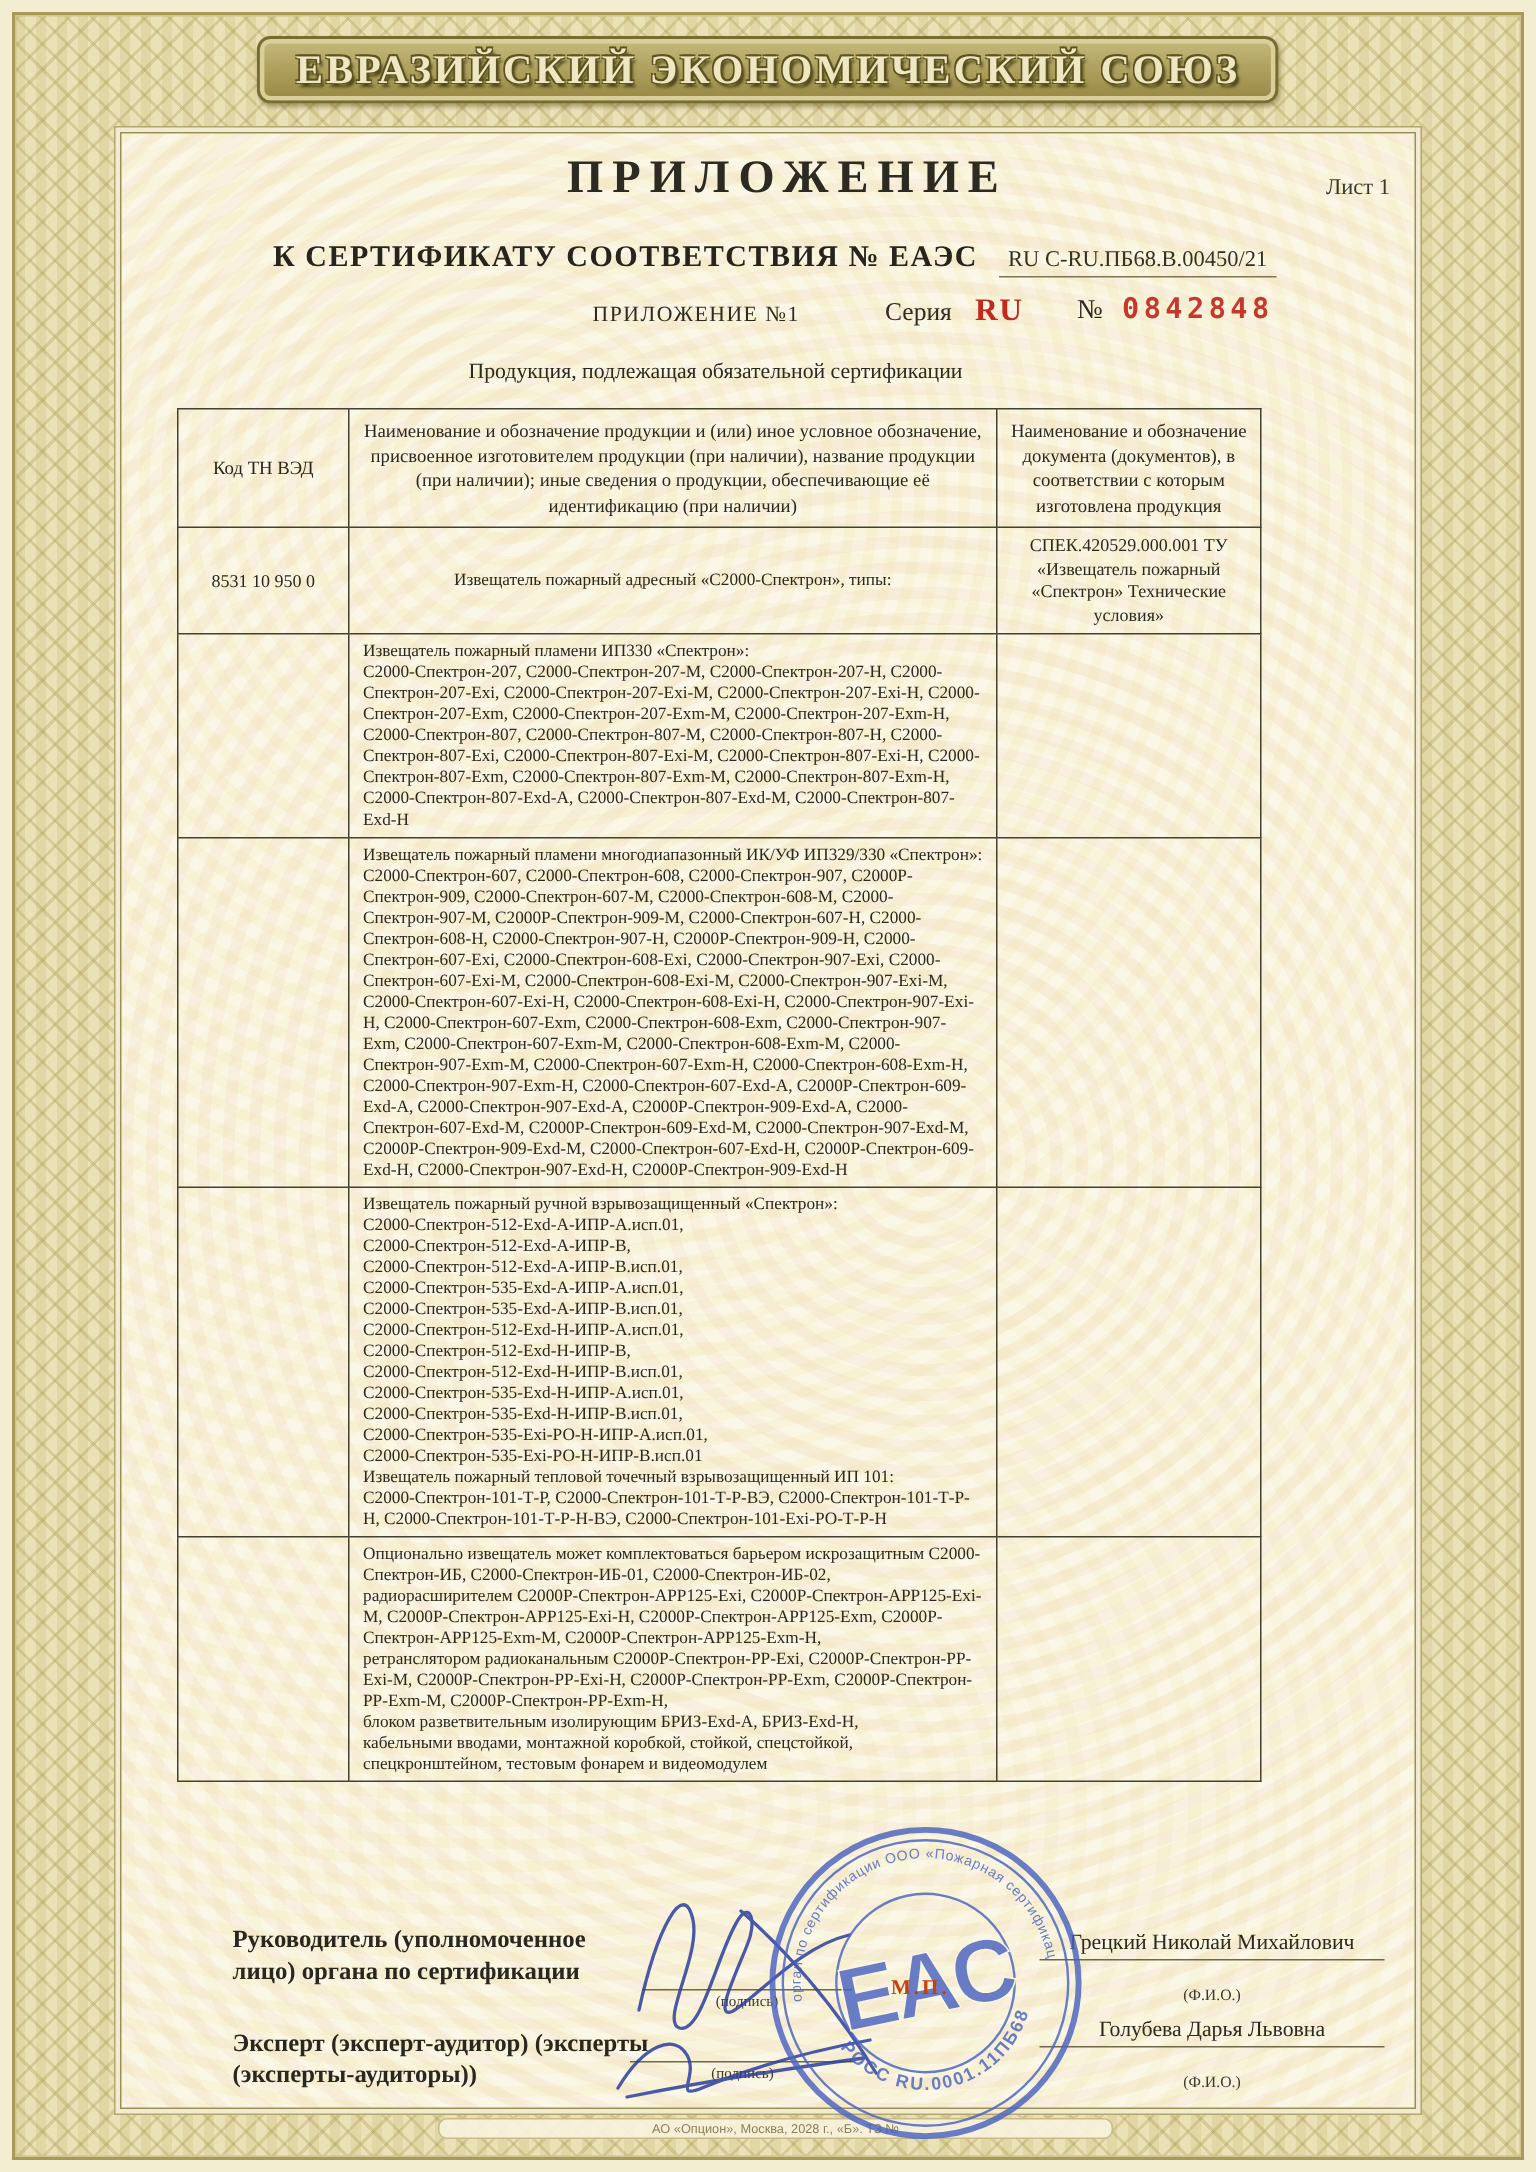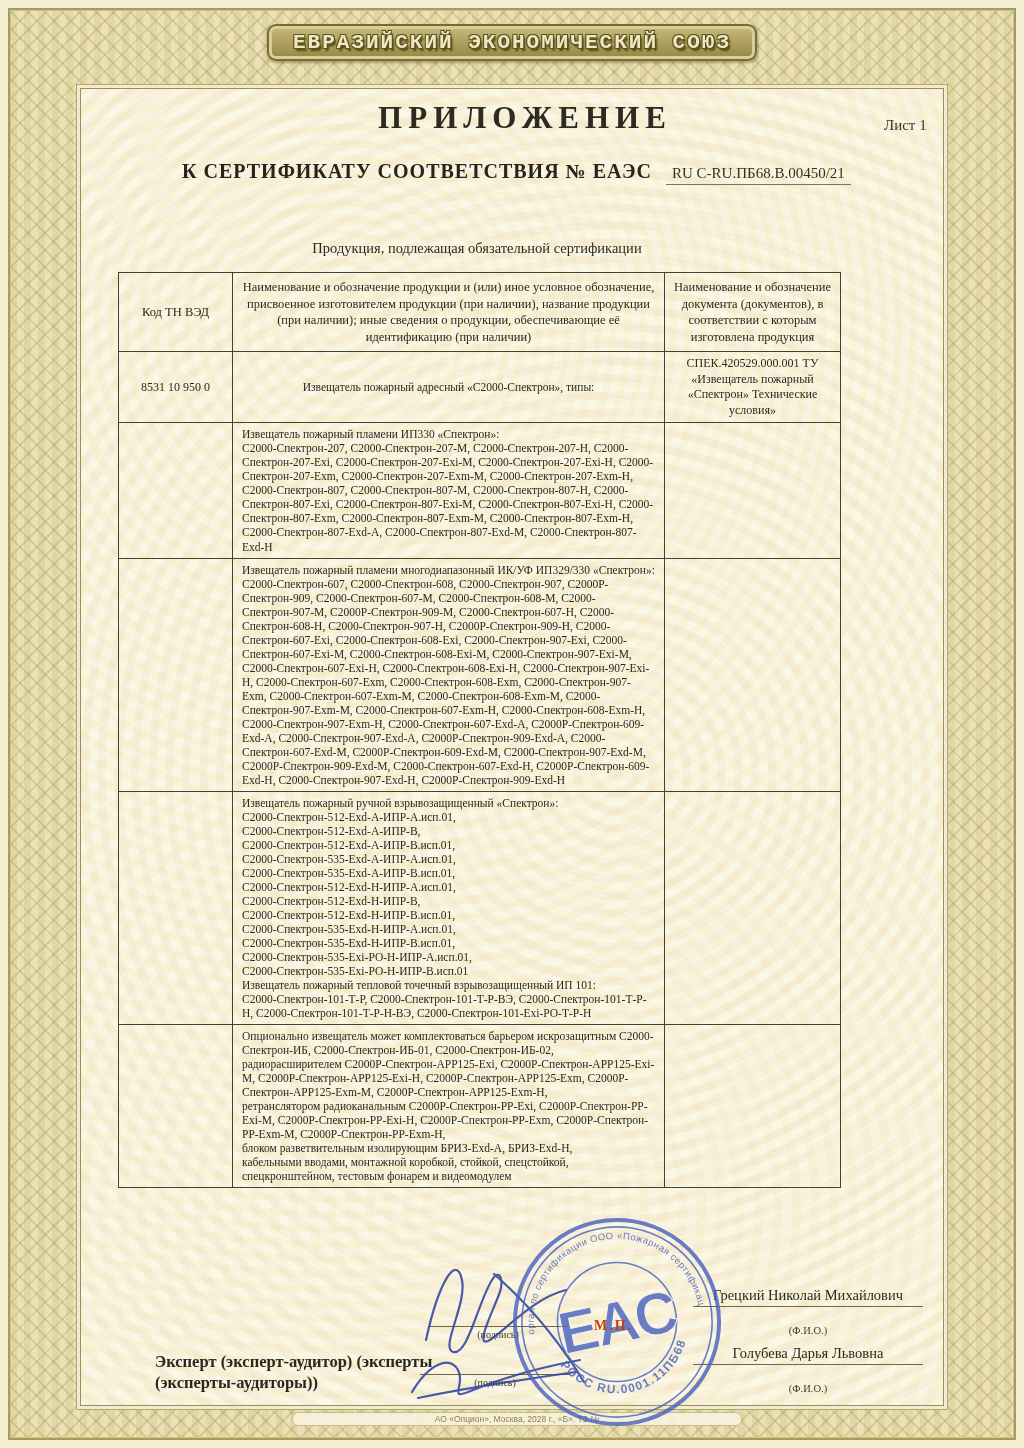--- a/index.html
+++ b/index.html
@@ -31,21 +31,21 @@
 
   
   .banner{
     position:absolute;top:24px;left:50%;transform:translateX(-50%);
     padding:5px 24px;border:2px solid #786c30;border-radius:9px;
     background:linear-gradient(180deg,#c6ba7e 0%,#ab9e5b 55%,#968843 100%);
     box-shadow:inset 0 0 0 3px #d9cf9a, 1px 2px 3px rgba(90,80,30,.45);
     white-space:nowrap;
   }
   .banner-text{
-    font-family:Liberation Mono, monospace;font-weight:bold;font-size:21px;letter-spacing:2px;
+    font-family:Liberation Serif, serif;font-weight:bold;font-size:27px;letter-spacing:2px;
     color:#efe7c2;
     text-shadow:-1px -1px 0 #5c521f,1px -1px 0 #5c521f,-1px 1px 0 #5c521f,1px 1px 0 #5c521f,2px 3px 2px #4c431a;
   }
 
   .title{
     position:absolute;top:100px;left:150px;width:750px;text-align:center;
     font-weight:bold;font-size:31px;letter-spacing:6px;color:#2c2a21;
   }
   .sheet{position:absolute;top:117px;left:855px;font-size:15px;color:#3a382d;margin-left:29px;}
 
@@ -109,20 +109,27 @@
   </div>
 
   <div class="title">ПРИЛОЖЕНИЕ</div>
   <div class="sheet">Лист 1</div>
 
   <div class="certline">
     <span class="certlabel">К СЕРТИФИКАТУ СООТВЕТСТВИЯ № ЕАЭС</span>
     <span class="certnum">RU С-RU.ПБ68.В.00450/21</span>
   </div>
 
+  <div class="numline">
+    <span class="appnum">ПРИЛОЖЕНИЕ №1</span>
+    <span class="series-label">Серия</span>
+    <span class="series-value">RU</span>
+    <span class="no-sign">№</span>
+    <span class="blank-number">0842848</span>
+  </div>
 
   <div class="subtitle">Продукция, подлежащая обязательной сертификации</div>
 
   <div class="tablewrap">
     <table>
       <colgroup>
           <col class="c1">
           <col class="c2">
           <col class="c3">
         </colgroup>
@@ -173,20 +180,21 @@
           <td class="prod">Опционально извещатель может комплектоваться барьером искрозащитным С2000-Спектрон-ИБ, С2000-Спектрон-ИБ-01, С2000-Спектрон-ИБ-02, радиорасширителем С2000Р-Спектрон-АРР125-Exi, С2000Р-Спектрон-АРР125-Exi-М, С2000Р-Спектрон-АРР125-Exi-Н, С2000Р-Спектрон-АРР125-Exm, С2000Р-Спектрон-АРР125-Exm-М, С2000Р-Спектрон-АРР125-Exm-Н,
 ретранслятором радиоканальным С2000Р-Спектрон-РР-Exi, С2000Р-Спектрон-РР-Exi-М, С2000Р-Спектрон-РР-Exi-Н, С2000Р-Спектрон-РР-Exm, С2000Р-Спектрон-РР-Exm-М, С2000Р-Спектрон-РР-Exm-Н,
 блоком разветвительным изолирующим БРИЗ-Exd-А, БРИЗ-Exd-Н,
 кабельными вводами, монтажной коробкой, стойкой, спецстойкой, спецкронштейном, тестовым фонарем и видеомодулем</td>
           <td class="doc"></td>
         </tr>
       </tbody>
     </table>
   </div>
 
+  <div class="role1">Руководитель (уполномоченное лицо) органа по сертификации</div>
   <div class="role2">Эксперт (эксперт-аудитор) (эксперты (эксперты-аудиторы))</div>
 
   <div class="sigline s1"></div>
   <div class="sigcap s1">(подпись)</div>
   <div class="sigline s2"></div>
   <div class="sigcap s2">(подпись)</div>
 
   <div class="nameblk n1">
     <span class="nm">Грецкий Николай Михайлович</span>
     <div class="cap">(Ф.И.О.)</div>

